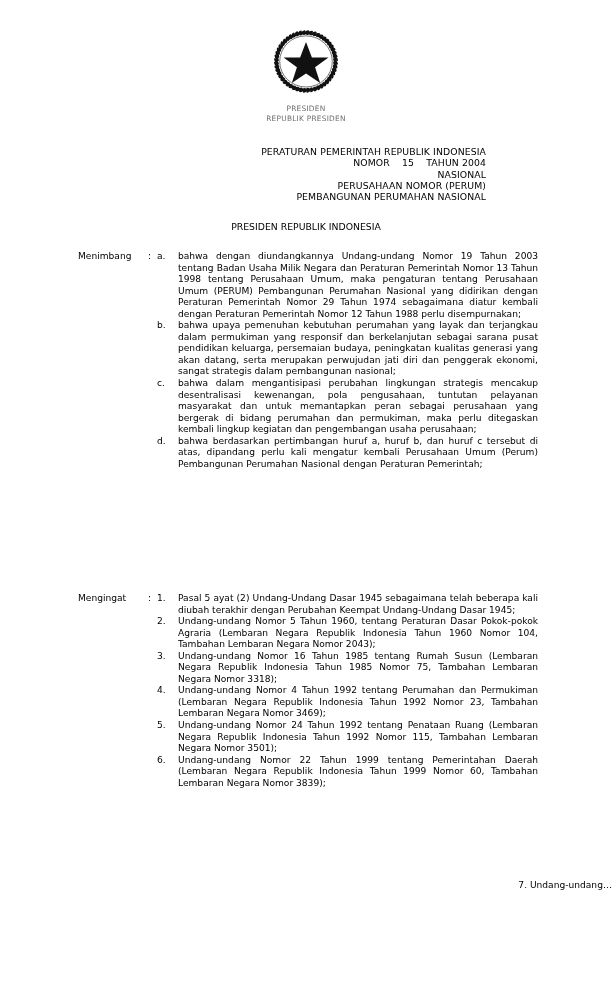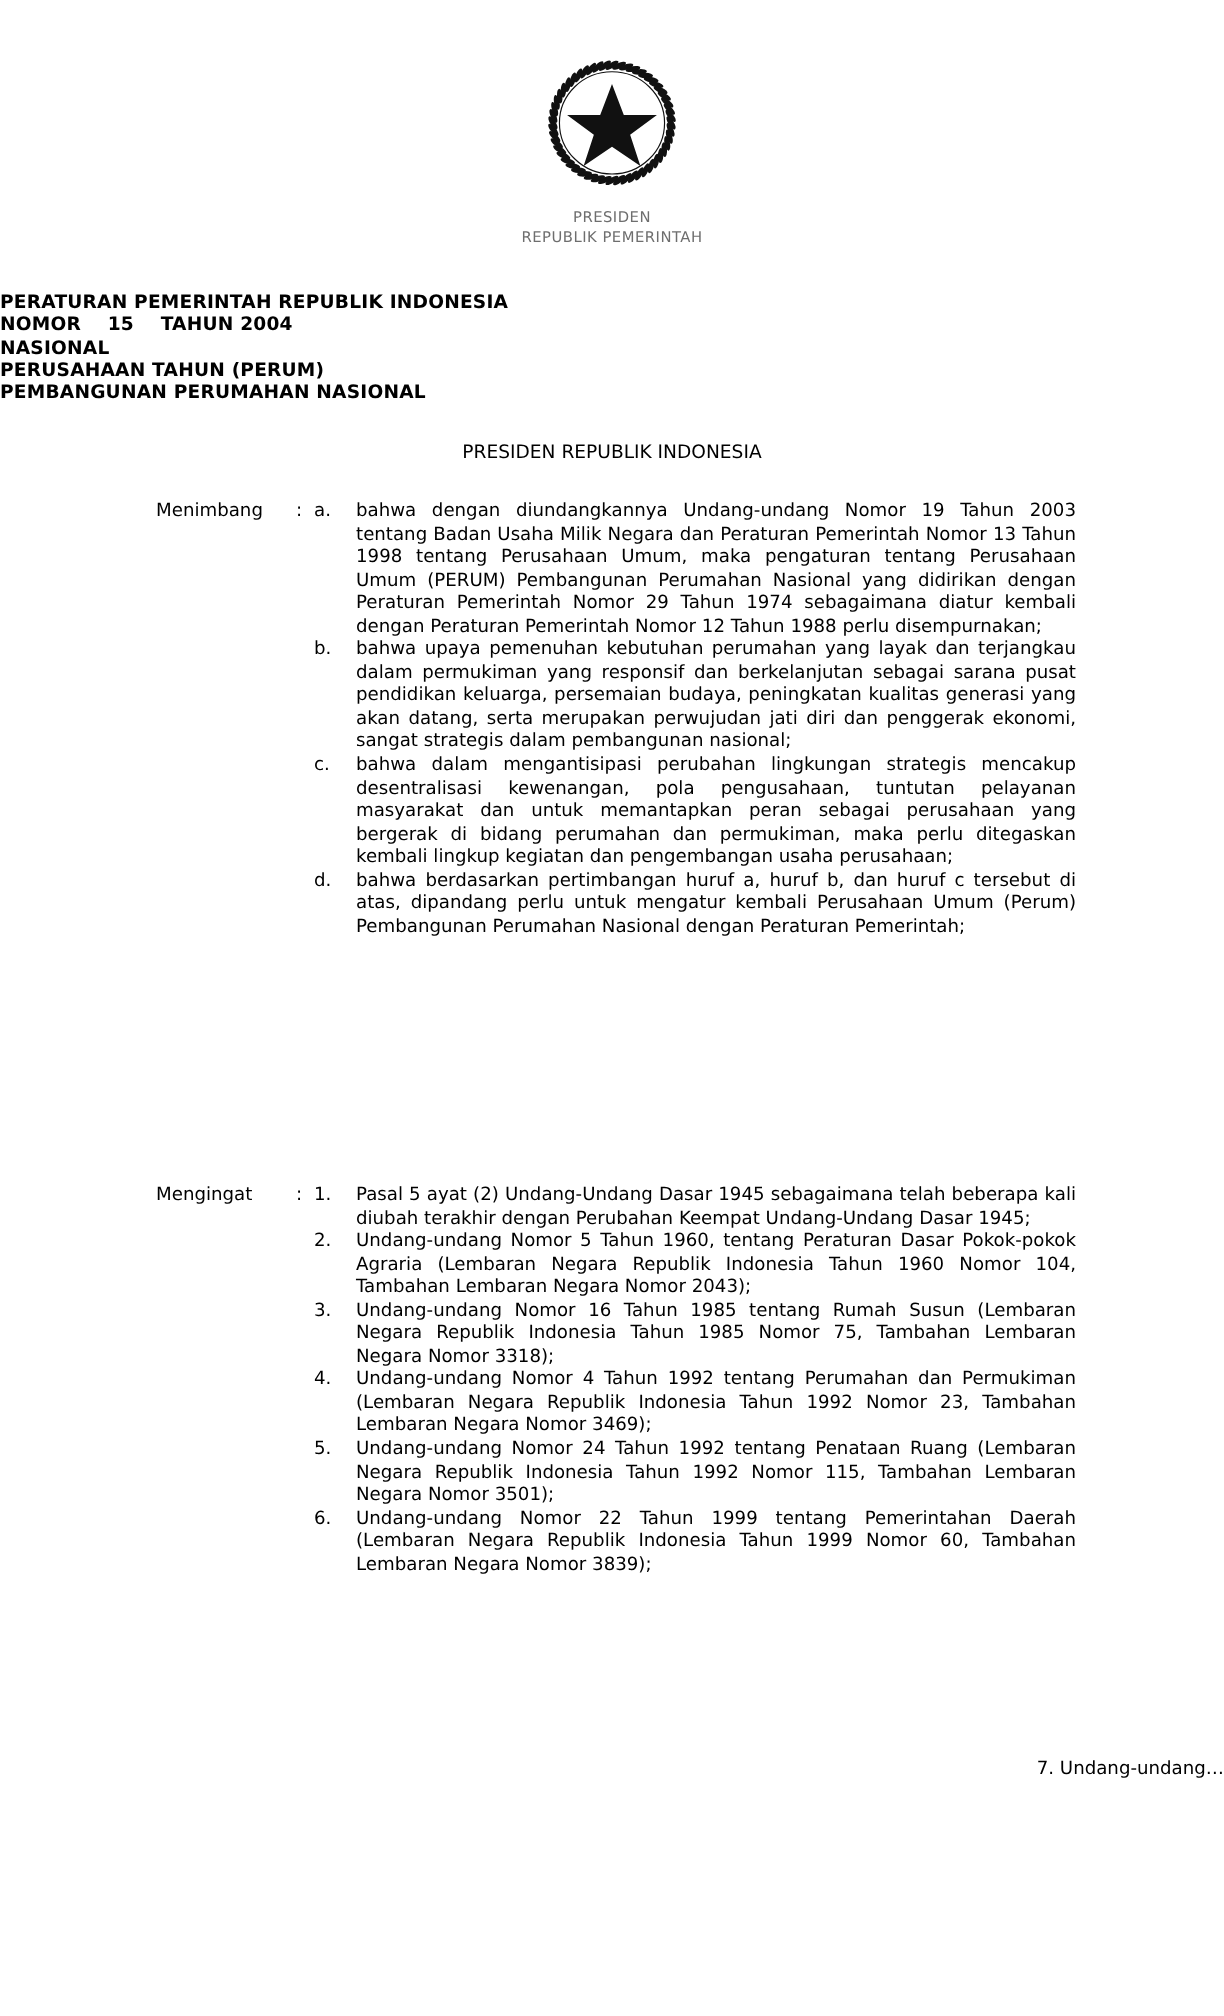--- a/index.html
+++ b/index.html
@@ -38,25 +38,24 @@
     letter-spacing: 0.25px;
   }
   #emblem-caption div { white-space: nowrap; }
 
   
   #title-block {
     position: absolute;
     top: 146px;
     left: 0;
     width: 486px;
-    text-align: left;
+    text-align: right;
     font-size: 9.3px;
     line-height: 11.3px;
     letter-spacing: 0.1px;
-    font-weight: bold;
   }
   #title-block .tline { white-space: pre; }
 
   #doc-heading {
     position: absolute;
     top: 221px;
     left: 0;
     width: 612px;
     text-align: center;
     font-size: 9.3px;
@@ -185,28 +184,28 @@
           <ellipse cx="50" cy="49" rx="36.5" ry="35.5" fill="none" stroke="#111111" stroke-width="0.8"></ellipse>
         </g>
 
       <polygon points="50,22 58.2,43.5 81.2,43.5 62.6,57.2 69.7,79.0 50,65.6 30.3,79.0 37.4,57.2 18.8,43.5 41.8,43.5"></polygon>
     </g>
   </svg>
 </div>
 
 <div id="emblem-caption">
   <div>PRESIDEN</div>
-  <div>REPUBLIK PEMERINTAH</div>
+  <div>REPUBLIK PRESIDEN</div>
 </div>
 
 <div id="title-block">
   <div class="tline">PERATURAN PEMERINTAH REPUBLIK INDONESIA</div>
   <div class="tline">NOMOR    15    TAHUN 2004</div>
   <div class="tline">NASIONAL</div>
-  <div class="tline">PERUSAHAAN TAHUN (PERUM)</div>
+  <div class="tline">PERUSAHAAN NOMOR (PERUM)</div>
   <div class="tline">PEMBANGUNAN PERUMAHAN NASIONAL</div>
 </div>
 
 <div id="doc-heading">PRESIDEN REPUBLIK INDONESIA</div>
 
 <div class="section" id="section-menimbang">
   <div class="clause-row">
     <span class="clause-label">Menimbang</span>
     <span class="clause-colon">:</span>
     <span class="clause-marker">a.</span>
@@ -215,21 +214,21 @@
   <div class="clause-row">
     <span class="clause-marker">b.</span>
     <div class="clause-text">bahwa upaya pemenuhan kebutuhan perumahan yang layak dan terjangkau dalam permukiman yang responsif dan berkelanjutan sebagai sarana pusat pendidikan keluarga, persemaian budaya, peningkatan kualitas generasi yang akan datang, serta merupakan perwujudan jati diri dan penggerak ekonomi, sangat strategis dalam pembangunan nasional;</div>
   </div>
   <div class="clause-row">
     <span class="clause-marker">c.</span>
     <div class="clause-text">bahwa dalam mengantisipasi perubahan lingkungan strategis mencakup desentralisasi kewenangan, pola pengusahaan, tuntutan pelayanan masyarakat dan untuk memantapkan peran sebagai perusahaan yang bergerak di bidang perumahan dan permukiman, maka perlu ditegaskan kembali lingkup kegiatan dan pengembangan usaha perusahaan;</div>
   </div>
   <div class="clause-row">
     <span class="clause-marker">d.</span>
-    <div class="clause-text">bahwa berdasarkan pertimbangan huruf a, huruf b, dan huruf c tersebut di atas, dipandang perlu untuk mengatur kembali Perusahaan Umum (Perum) Pembangunan Perumahan Nasional dengan Peraturan Pemerintah;</div>
+    <div class="clause-text">bahwa berdasarkan pertimbangan huruf a, huruf b, dan huruf c tersebut di atas, dipandang perlu kali mengatur kembali Perusahaan Umum (Perum) Pembangunan Perumahan Nasional dengan Peraturan Pemerintah;</div>
   </div>
 </div>
 
 <div class="section" id="section-mengingat">
   <div class="clause-row">
     <span class="clause-label">Mengingat</span>
     <span class="clause-colon">:</span>
     <span class="clause-marker">1.</span>
     <div class="clause-text">Pasal 5 ayat (2) Undang-Undang Dasar 1945 sebagaimana telah beberapa kali diubah terakhir dengan Perubahan Keempat Undang-Undang Dasar 1945;</div>
   </div>

